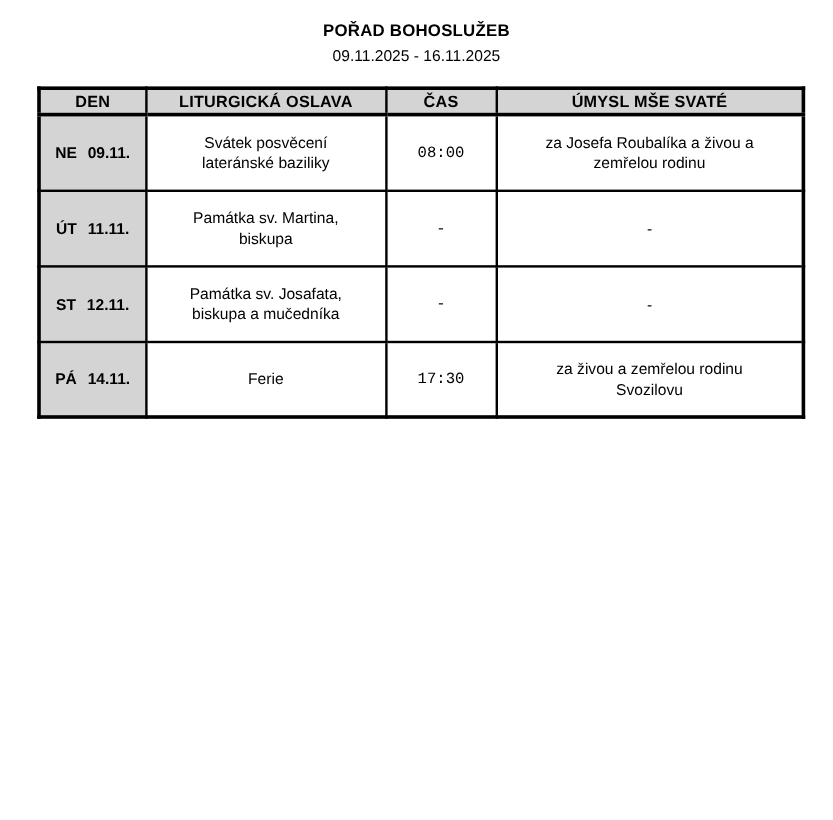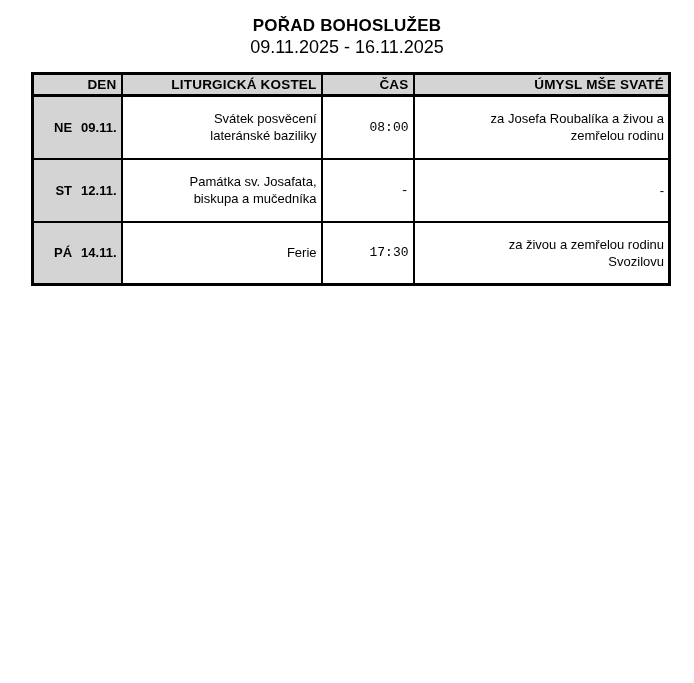--- a/index.html
+++ b/index.html
@@ -20,40 +20,40 @@
     color: var(--text-color);
     font-family: "Liberation Sans", sans-serif;
     overflow: hidden;
   }
   .title-block {
     text-align: center;
     padding-top: 15px;
   }
   .doc-title {
     font-weight: bold;
-    font-size: 17px;
+    font-size: 14px;
     line-height: 21px;
     letter-spacing: 0.2px;
   }
   .date-range {
-    font-size: 18px;
+    font-size: 13px;
     line-height: 20px;
     margin-top: 1px;
   }
   table.schedule {
     border-collapse: collapse;
     table-layout: fixed;
     width: 637px;
     margin: 15px 0 0 31px;
     border: 3px solid var(--border-color);
   }
   .schedule th,
   .schedule td {
     border: 2px solid var(--border-color);
-    text-align: right;
+    text-align: center;
     vertical-align: middle;
     padding: 2px 4px;
   }
   .schedule thead th {
     background: var(--header-bg);
     font-size: 13.5px;
     font-weight: bold;
     height: 21px;
     border-bottom: 3px solid var(--border-color);
     letter-spacing: 0.2px;
@@ -89,38 +89,47 @@
   <table class="schedule">
     <colgroup>
       <col style="width:89px">
       <col style="width:200px">
       <col style="width:92px">
       <col style="width:256px">
     </colgroup>
     <thead>
       <tr>
         <th>DEN</th>
-        <th>LITURGICKÁ KOSTEL</th>
+        <th>LITURGICKÁ OSLAVA</th>
         <th>ČAS</th>
         <th>ÚMYSL MŠE SVATÉ</th>
       </tr>
     </thead>
     <tbody id="schedule-body">
   <tr>
     <td class="day-cell">
       <span class="day-abbrev">NE</span><span class="day-date">09.11.</span>
     </td>
     <td class="celebration-cell">Svátek posvěcení
 lateránské baziliky</td>
     <td class="time-cell">08:00</td>
     <td class="intention-cell">za Josefa Roubalíka a živou a
 zemřelou rodinu</td>
   </tr>
 
 
+  <tr>
+    <td class="day-cell">
+      <span class="day-abbrev">ÚT</span><span class="day-date">11.11.</span>
+    </td>
+    <td class="celebration-cell">Památka sv. Martina,
+biskupa</td>
+    <td class="time-cell">-</td>
+    <td class="intention-cell">-</td>
+  </tr>
 
   <tr>
     <td class="day-cell">
       <span class="day-abbrev">ST</span><span class="day-date">12.11.</span>
     </td>
     <td class="celebration-cell">Památka sv. Josafata,
 biskupa a mučedníka</td>
     <td class="time-cell">-</td>
     <td class="intention-cell">-</td>
   </tr>

